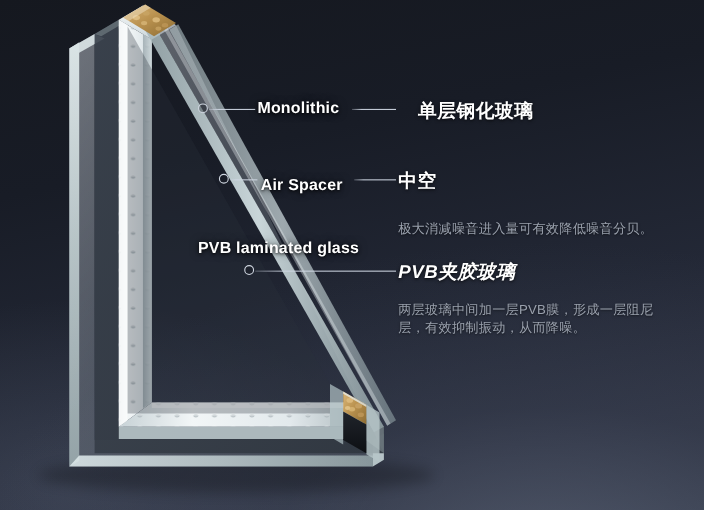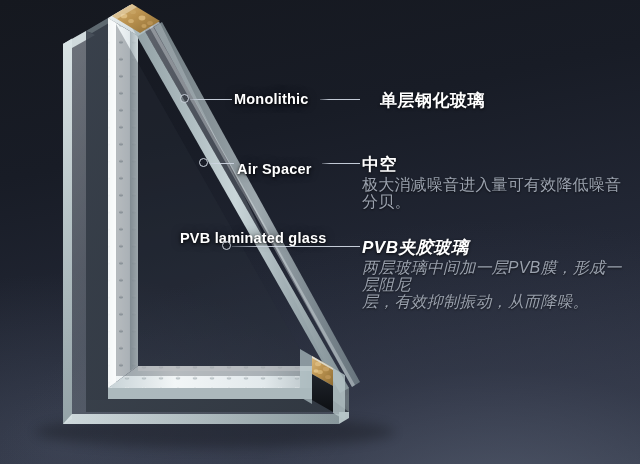--- a/index.html
+++ b/index.html
@@ -57,25 +57,26 @@
     color: #ffffff;
     font-weight: bold;
     font-size: 17px;
     letter-spacing: 0.5px;
     white-space: nowrap;
     text-shadow: 0 1px 3px rgba(0,0,0,0.8);
   }
   .cn-desc {
     position: absolute;
     color: #9aa1ad;
-    font-size: 16px;
+    font-size: 12px;
     line-height: 17px;
     letter-spacing: 0.2px;
     white-space: pre-line;
     text-shadow: 0 1px 2px rgba(0,0,0,0.6);
+    margin-top: 24px;
   }
 </style>
 </head>
 <body>
 
 <div id="stage">
 
   <svg id="diagram" viewBox="0 0 640 464">
     <defs>
       <linearGradient id="gFaceOuter" x1="0" y1="0" x2="1" y2="1">
@@ -252,21 +253,21 @@
   <div class="callout">
     <div class="dot" style="left:199px; top:158px;"></div>
     <div class="lline" style="left:209px; top:163px; width:25px;"></div>
     <div class="en-label" style="left:237px; top:161px;">Air Spacer</div>
     <div class="lline" style="left:322px; top:163px; width:38px;"></div>
     <div class="cn-title" style="left:362px; top:153px;text-align:center;">中空</div>
     <div class="cn-desc" style="left:362px; top:176px; width:268px;">极大消减噪音进入量可有效降低噪音分贝。</div>
   </div>
 
   <div class="callout">
-    <div class="en-label" style="left:180px; top:218px;margin-top:12px;">PVB laminated glass</div>
+    <div class="en-label" style="left:180px; top:218px;">PVB laminated glass</div>
     <div class="dot" style="left:222px; top:241px;"></div>
     <div class="lline" style="left:232px; top:246px; width:128px;"></div>
     <div class="cn-title" style="left:362px; top:236px;font-style:italic;">PVB夹胶玻璃</div>
-    <div class="cn-desc" style="left:362px; top:259px; width:268px;font-style:italic;">两层玻璃中间加一层PVB膜，形成一层阻尼
+    <div class="cn-desc" style="left:362px; top:249px; width:268px;">两层玻璃中间加一层PVB膜，形成一层阻尼
 层，有效抑制振动，从而降噪。</div>
   </div>
 
 </div>
 
 </body></html>

